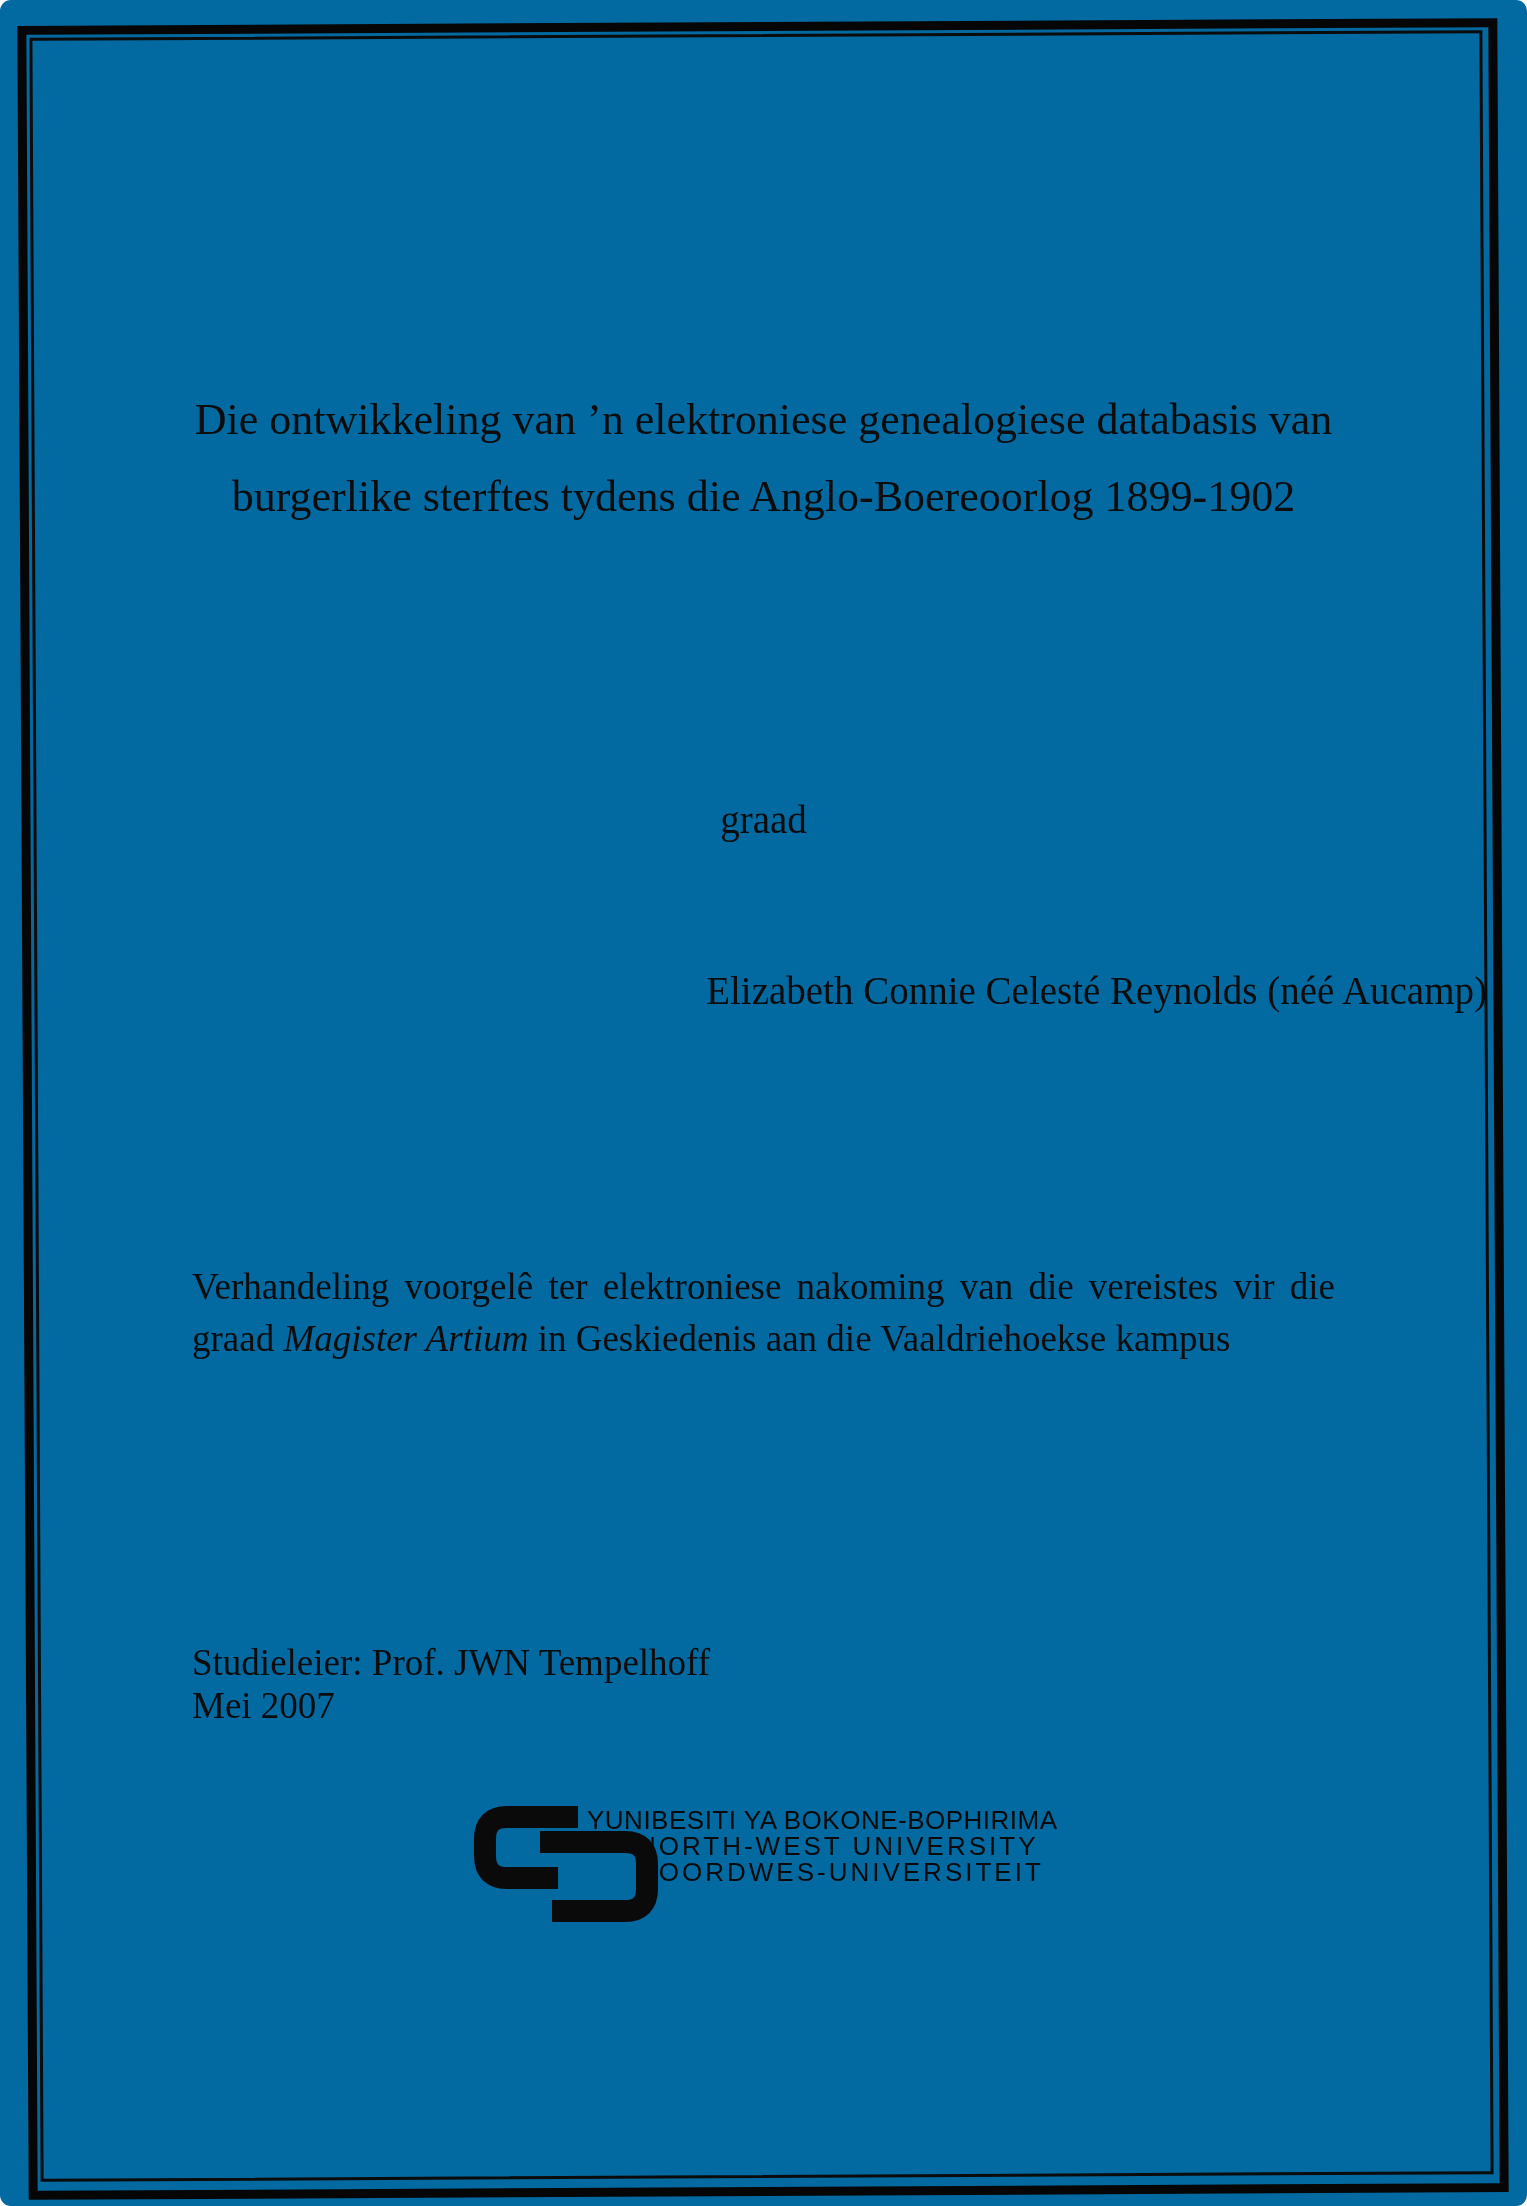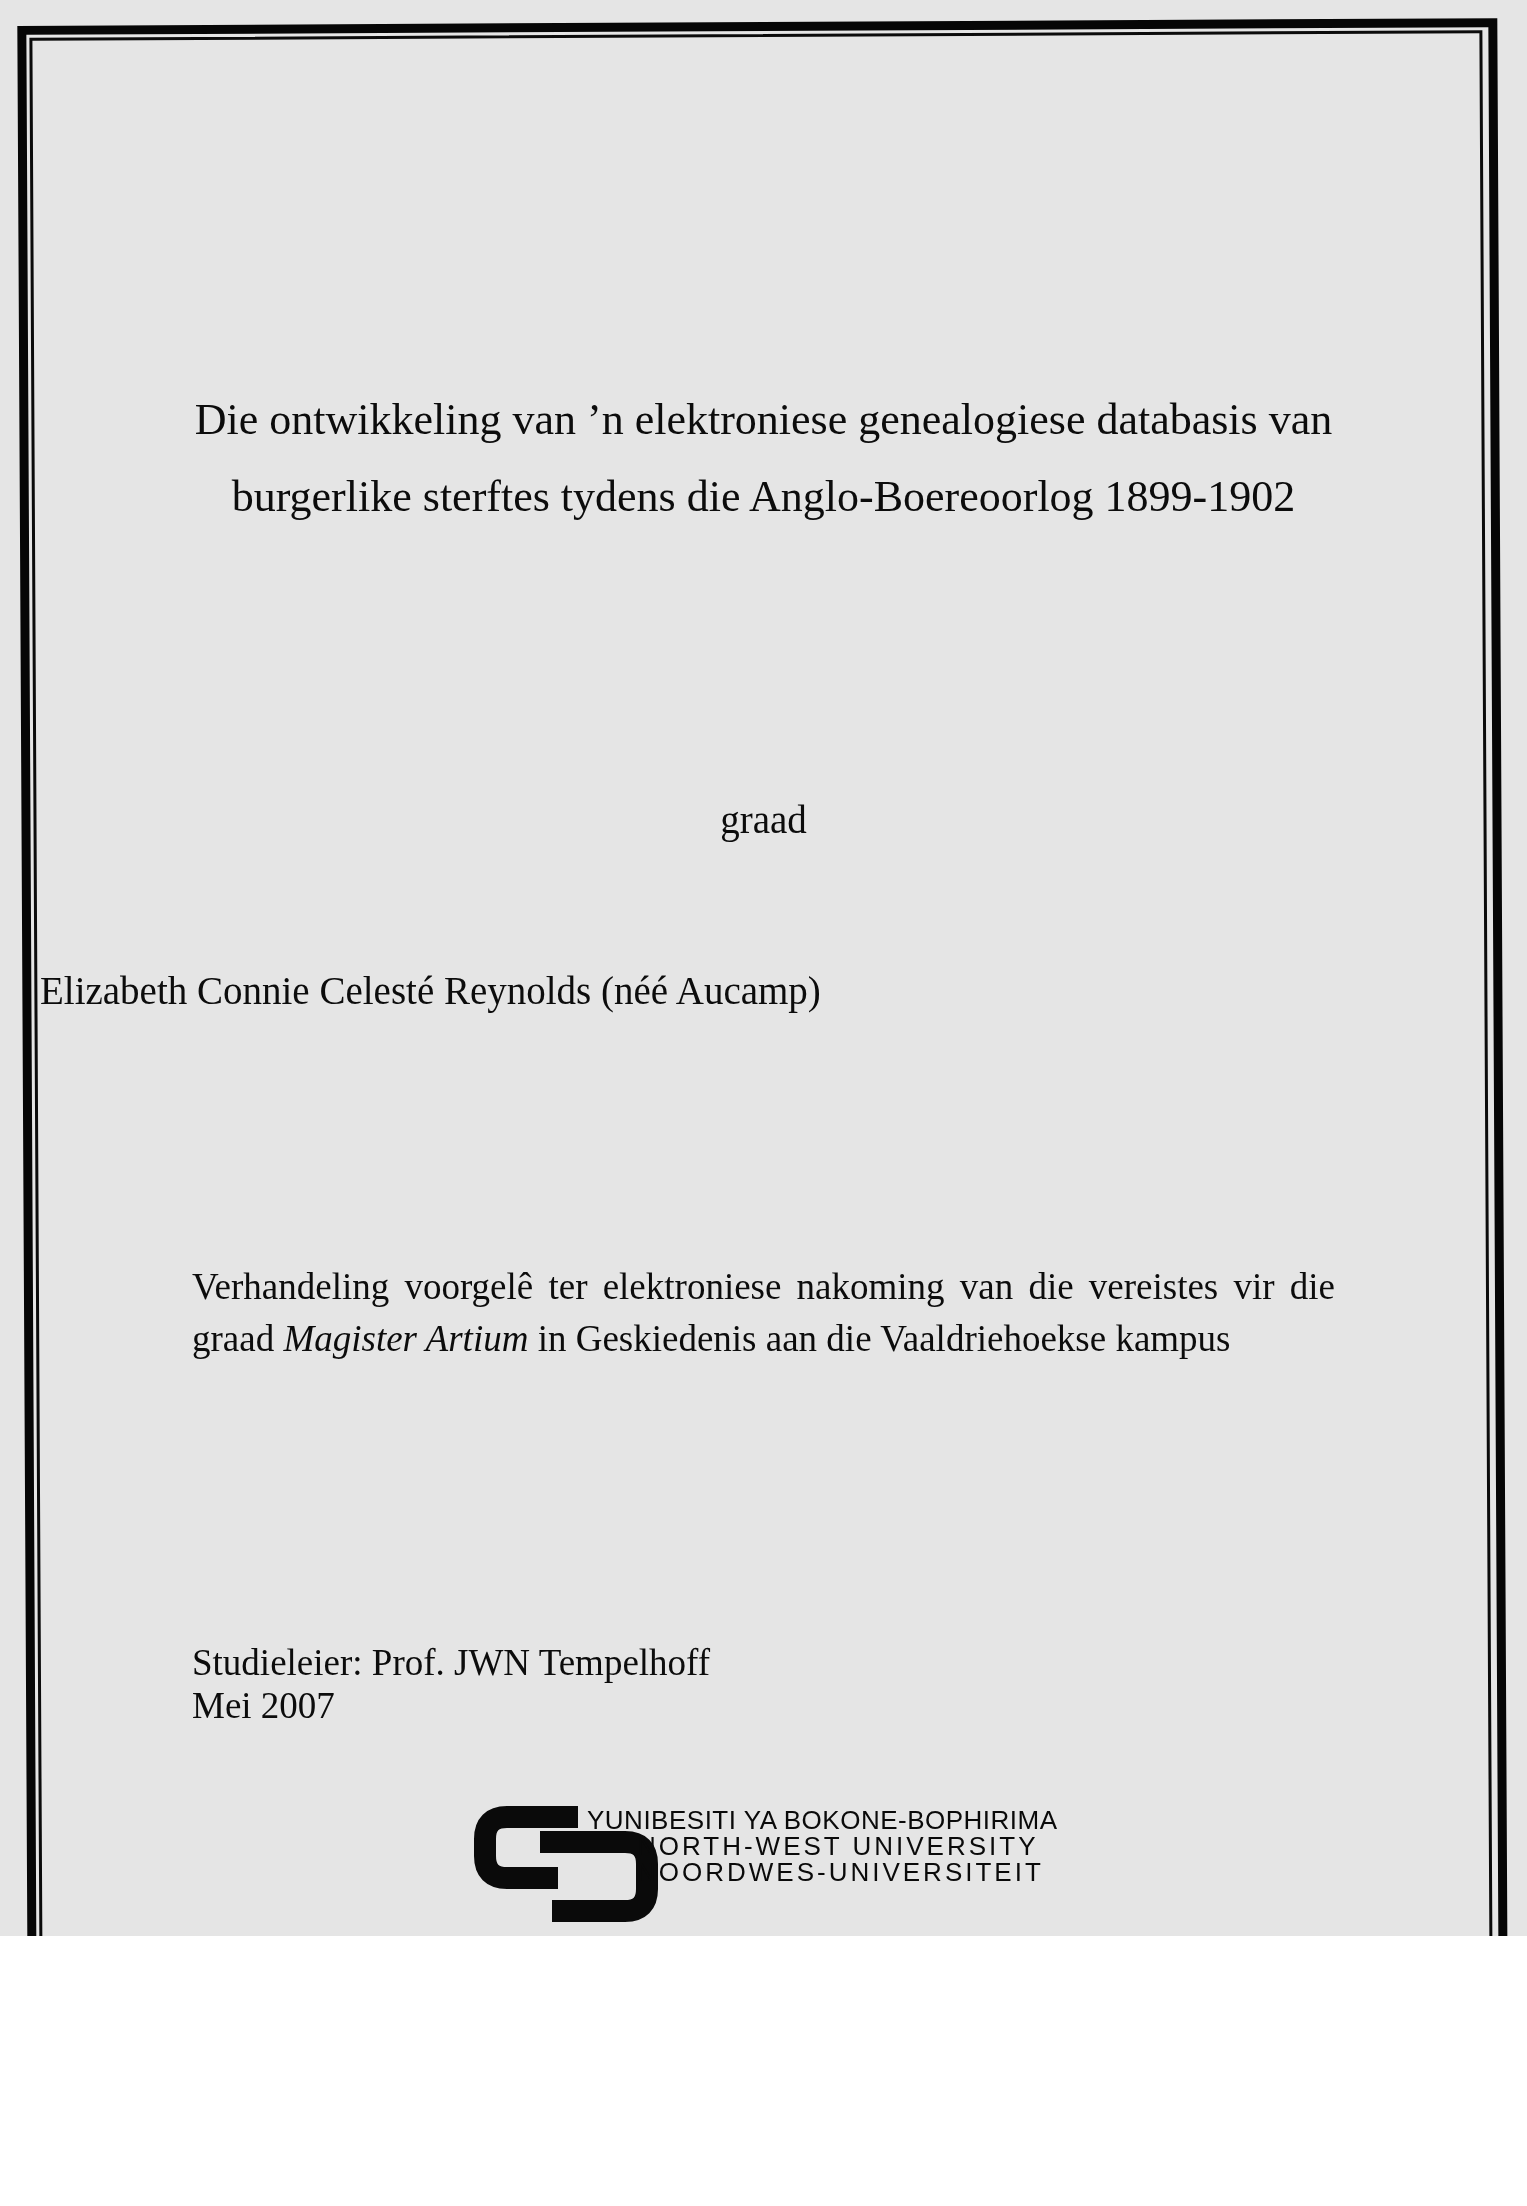--- a/index.html
+++ b/index.html
@@ -1,23 +1,24 @@
 <!DOCTYPE html>
 <html><head>
 <meta charset="utf-8">
 <style>
   html, body { margin: 0; padding: 0; background: #ffffff; }
   .page {
     position: relative;
     width: 1527px;
-    height: 1936px;
-    background: #e5e5e5;
+    height: 2206px;
+    background: #0369a1;
     overflow: hidden;
     font-family: "Liberation Serif", "DejaVu Serif", serif;
     color: #0c0c0c;
+    border-radius: 11px;
   }
   
   .frame-outer {
     position: absolute; left: 23px; top: 22px;
     width: 1480px; height: 2174px;
     border: 9px solid #060606;
     box-sizing: border-box;
     transform: rotate(-0.3deg);
   }
   .frame-inner {
@@ -33,21 +34,21 @@
     font-size: 44px; line-height: 77px;
     white-space: nowrap;
   }
   .byline {
     position: absolute; left: 40px; top: 800px; width: 1447px;
     text-align: center;
     font-size: 39px; line-height: 39px;
   }
   .author-line {
     position: absolute; left: 40px; top: 971px; width: 1447px;
-    text-align: left;
+    text-align: right;
     font-size: 39px; line-height: 39px;
     white-space: nowrap;
   }
   .statement {
     position: absolute; left: 192px; top: 1217px; width: 1143px;
     font-size: 37px; line-height: 52px;
   }
   .statement-justified {
     display: flex; justify-content: space-between;
     white-space: nowrap;

